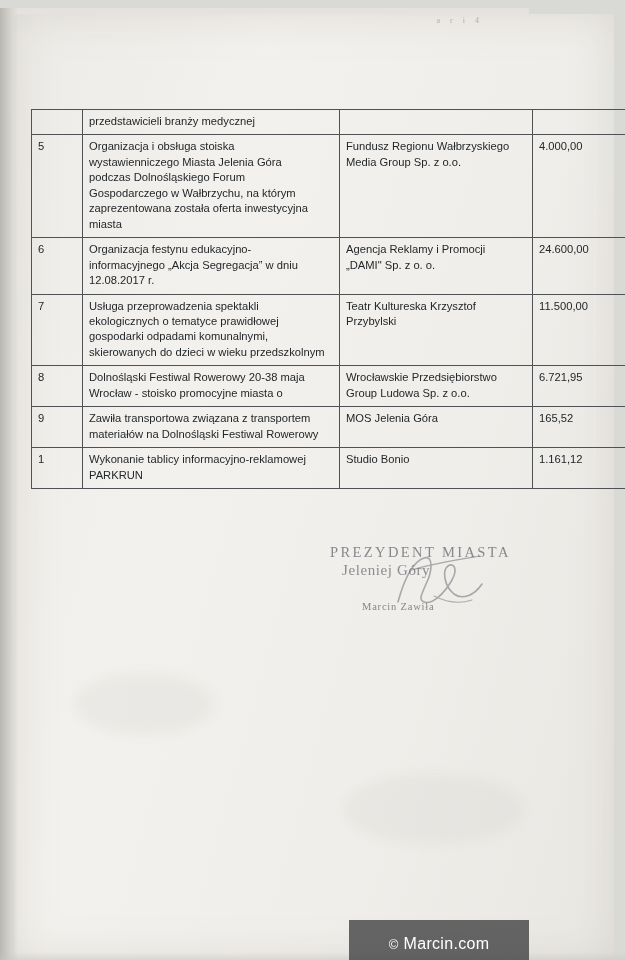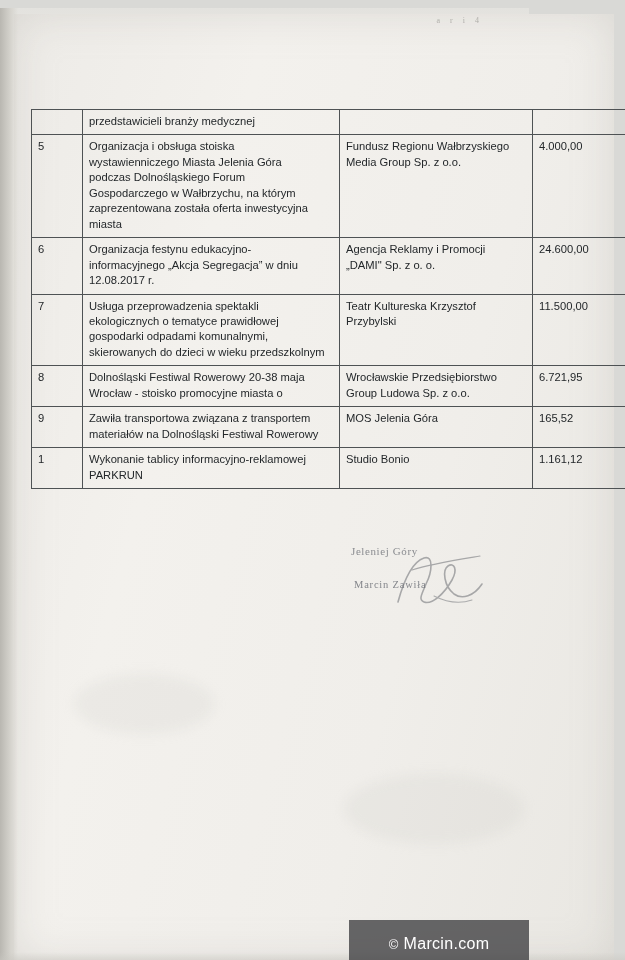--- a/index.html
+++ b/index.html
@@ -94,32 +94,32 @@
   }
   .sig-title {
     font-family: "Liberation Serif", serif;
     font-size: 14.5px;
     letter-spacing: 2.4px;
     color: #86888d;
     white-space: nowrap;
   }
   .sig-sub {
     font-family: "Liberation Serif", serif;
-    font-size: 11px;
+    font-size: 15px;
     letter-spacing: 0.6px;
     color: #8a8c90;
-    margin-left: 21px;
+    margin-left: 12px;
     margin-top: 1px;
   }
   .sig-name {
     font-family: "Liberation Serif", serif;
     font-size: 10.5px;
     letter-spacing: 0.8px;
     color: #84868b;
-    margin-left: 24px;
+    margin-left: 32px;
     margin-top: 22px;
   }
   .sig-scribble {
     position: absolute;
     left: 52px;
     top: 6px;
     width: 130px;
     height: 62px;
     pointer-events: none;
     opacity: 0.55;
@@ -215,20 +215,21 @@
       <tr>
         <td class="col-no">1</td>
         <td class="col-desc">Wykonanie tablicy informacyjno-reklamowej PARKRUN</td>
         <td class="col-firm">Studio Bonio</td>
         <td class="col-amt">1.161,12</td>
       </tr>
     </tbody>
   </table>
 
   <div class="signature">
+    <div class="sig-title">PREZYDENT MIASTA</div>
     <div class="sig-sub">Jeleniej Góry</div>
     <div class="sig-name">Marcin Zawiła</div>
     <svg class="sig-scribble" viewBox="0 0 130 62">
       <path d="M16 52 C22 30, 30 12, 42 8 C52 5, 50 22, 44 34 C40 44, 36 50, 42 52 C50 55, 62 44, 70 30 C76 19, 72 12, 66 16 C60 20, 62 36, 72 44 C80 50, 92 46, 100 34" fill="none" stroke="#6d6f74" stroke-width="1.6" stroke-linecap="round"></path>
       <path d="M30 20 C48 14, 74 10, 98 6" fill="none" stroke="#6d6f74" stroke-width="1.2" stroke-linecap="round"></path>
       <path d="M52 46 C64 52, 78 54, 90 50" fill="none" stroke="#75777c" stroke-width="1.1" stroke-linecap="round"></path>
     </svg>
   </div>
 
   <div class="watermark">

